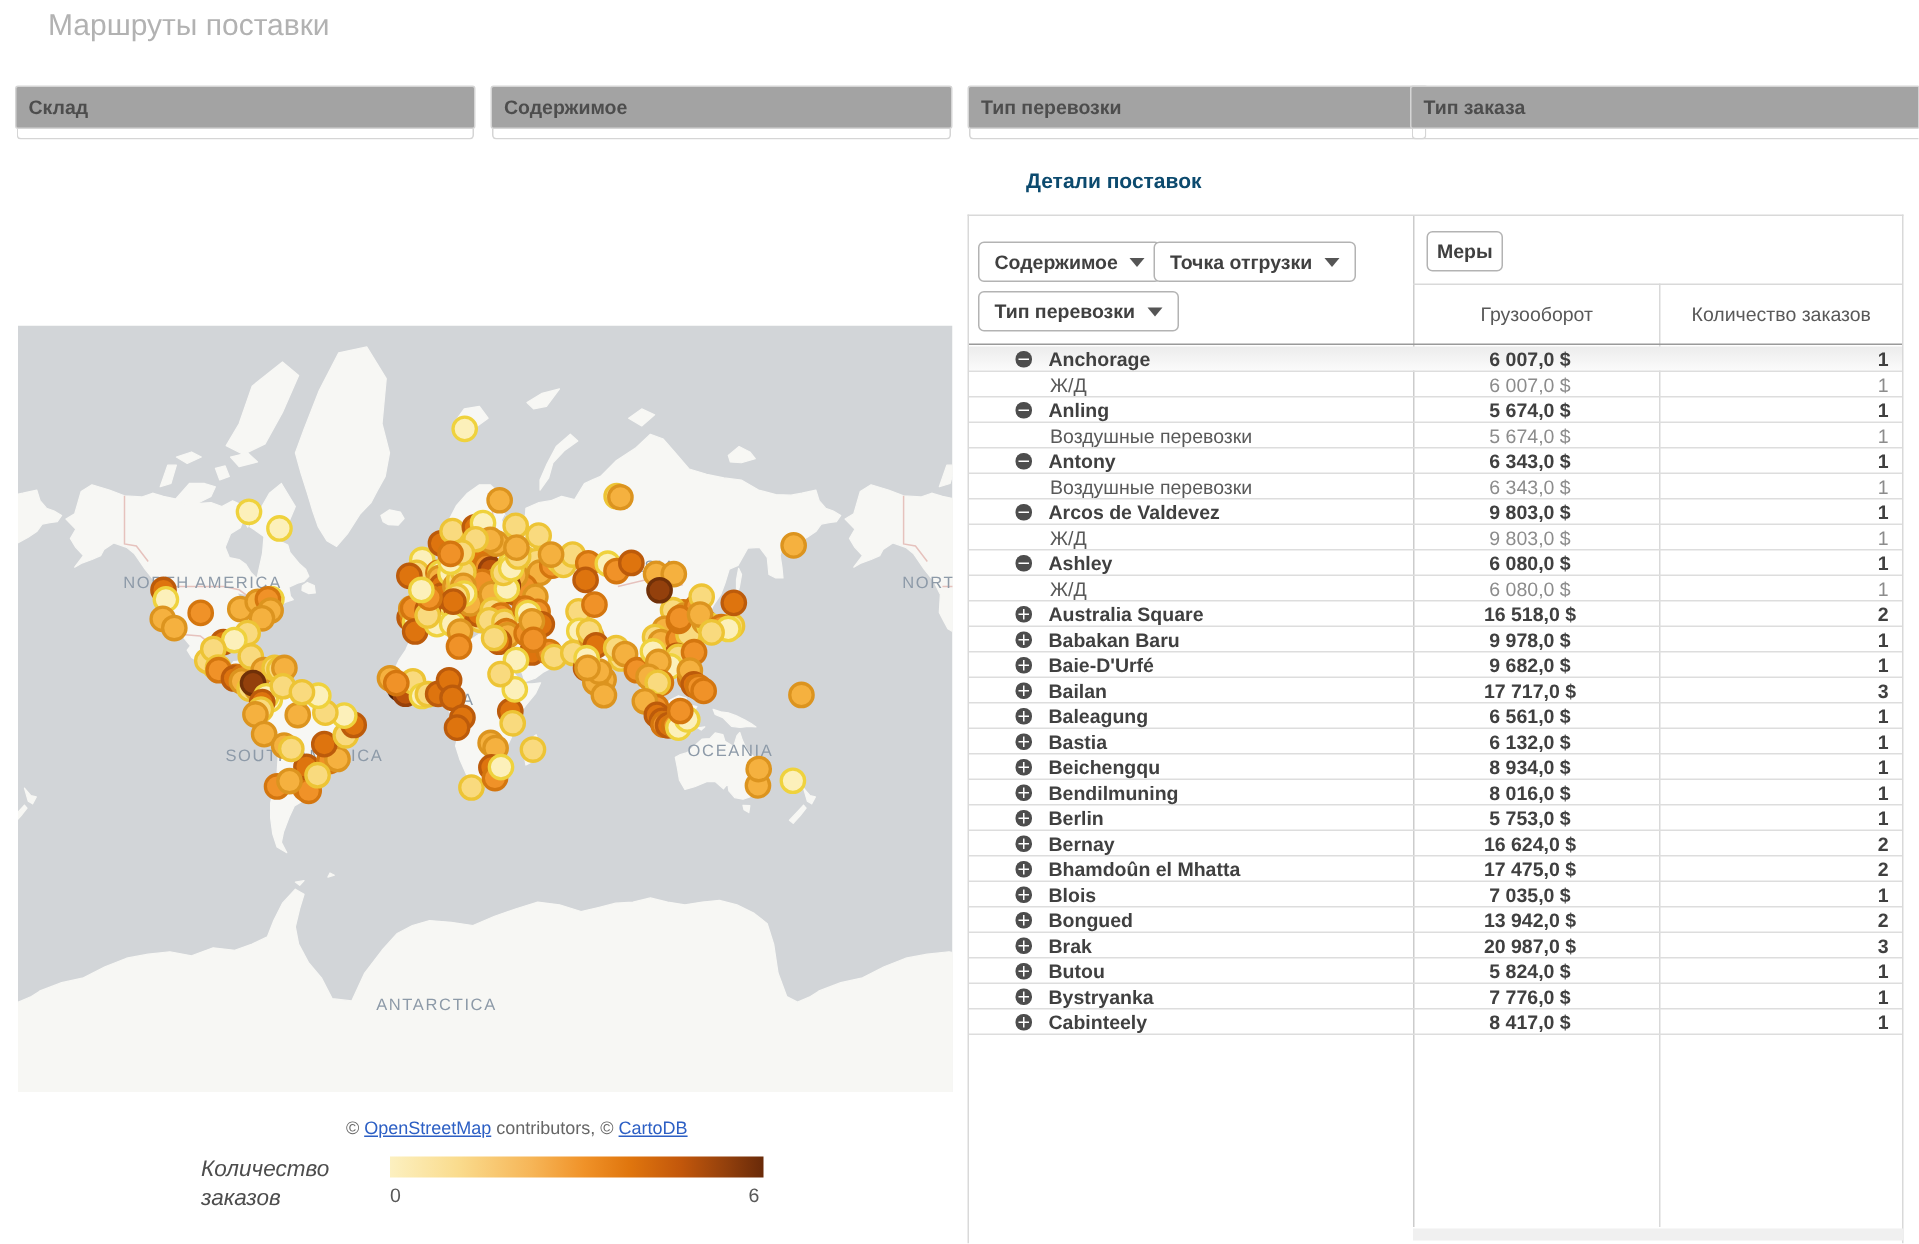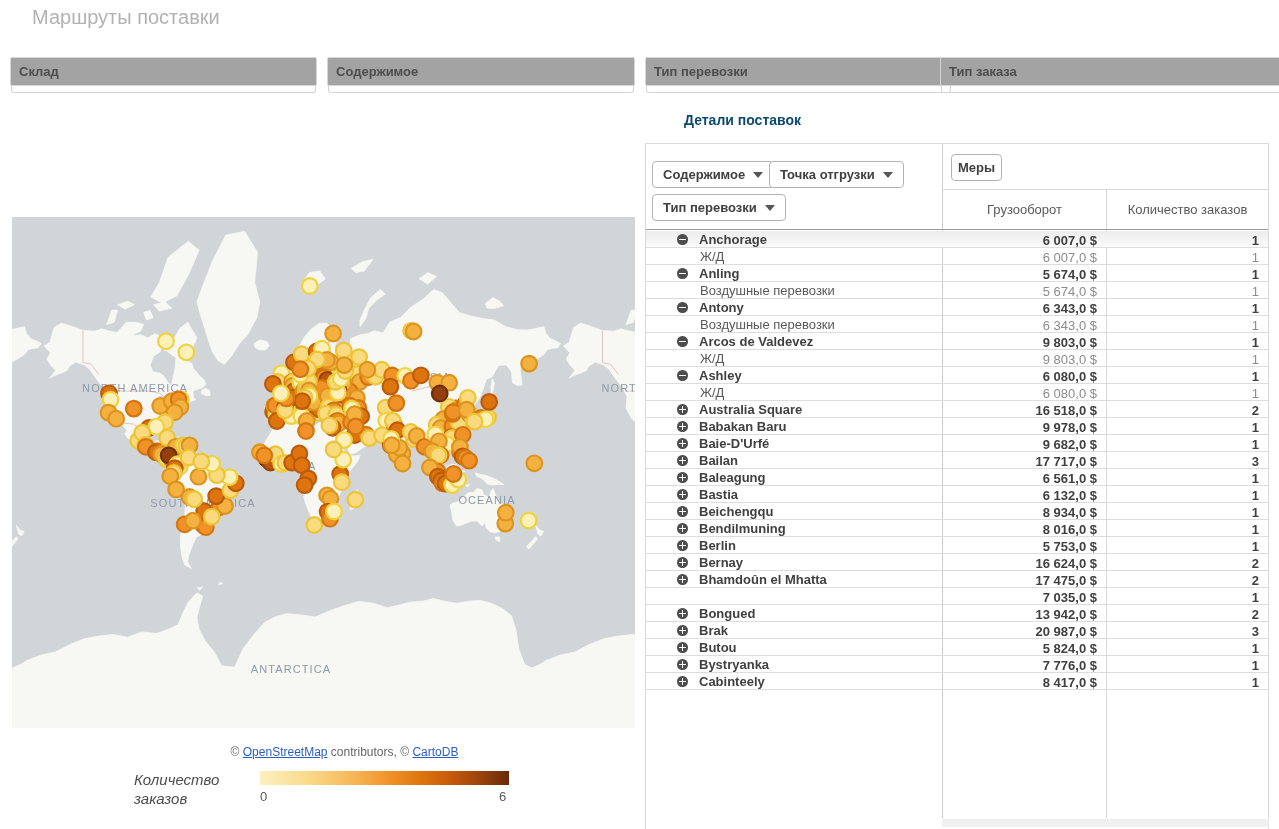--- a/index.html
+++ b/index.html
@@ -24,21 +24,21 @@
 .vline1 { position:absolute; left:296px; top:0; width:1px; height:674px; background:#ccc; }
 .vline2 { position:absolute; left:460px; top:45px; width:1px; height:629px; background:#d9d9d9; }
 .mline { position:absolute; left:296px; top:45px; width:326px; height:1px; background:#d9d9d9; }
 .dimbtn { position:absolute; height:27px; border:1px solid #b3b3b3; border-radius:4px; background:#fff; font-size:13px; font-weight:bold; color:#404040; line-height:25px; padding:0 10px; }
 .dimbtn .tri { display:inline-block; width:0; height:0; border-left:5px solid transparent; border-right:5px solid transparent; border-top:6px solid #555; margin-left:8px; vertical-align:middle; margin-top:-2px; }
 .colh { position:absolute; top:45px; height:41px; font-size:13px; color:#595959; text-align:center; line-height:41px; }
 .tbody { position:absolute; left:0; top:87px; width:622px; }
 .trow { position:relative; height:17px; border-bottom:1px solid #ddd; }
 .trow.shade { background:linear-gradient(#ececec, #fbfbfb); }
 .c1 { position:absolute; left:0; top:0; width:296px; height:100%; }
-.c2 { position:absolute; left:297px; top:0; width:163px; height:100%; text-align:right; }
+.c2 { position:absolute; left:297px; top:0; width:163px; height:100%; text-align:center; }
 .c3 { position:absolute; left:461px; top:0; width:161px; height:100%; text-align:right; }
 .ic { position:absolute; left:31px; top:3px; width:10.5px; height:10.5px; border-radius:50%; background:#4d4d4d; }
 .ic.minus::before { content:''; position:absolute; left:2px; right:2px; top:4.5px; height:1.5px; background:#fff; }
 .ic.plus::before { content:''; position:absolute; left:2px; right:2px; top:4.5px; height:1.5px; background:#fff; }
 .ic.plus::after { content:''; position:absolute; top:2px; bottom:2px; left:4.5px; width:1.5px; background:#fff; }
 .dimb { position:absolute; left:53px; top:1px; line-height:15px; font-size:13px; font-weight:bold; color:#404040; white-space:nowrap; }
 .dimsub { position:absolute; left:54px; top:1px; line-height:15px; font-size:13px; color:#595959; white-space:nowrap; }
 .valb { display:inline-block; font-size:13px; font-weight:bold; color:#404040; line-height:15px; padding:1px 9px 0 0; }
 .valsub { display:inline-block; font-size:13px; color:#8c8c8c; line-height:15px; padding:1px 9px 0 0; }
 .hscroll { position:absolute; left:296px; top:675px; width:327px; height:8px; background:#f0f0f0; }
@@ -692,20 +692,24 @@
       </div>
 <div class="trow">
         <div class="c1">
           <span class="ic plus"></span>
           <span class="dimb">Bhamdoûn el Mhatta</span>
         </div>
         <div class="c2"><span class="valb">17 475,0 $</span></div>
         <div class="c3"><span class="valb">2</span></div>
       </div>
 <div class="trow">
+        <div class="c1">
+          <span class="ic plus"></span>
+          <span class="dimb">Blois</span>
+        </div>
         <div class="c2"><span class="valb">7 035,0 $</span></div>
         <div class="c3"><span class="valb">1</span></div>
       </div>
 <div class="trow">
         <div class="c1">
           <span class="ic plus"></span>
           <span class="dimb">Bongued</span>
         </div>
         <div class="c2"><span class="valb">13 942,0 $</span></div>
         <div class="c3"><span class="valb">2</span></div>

